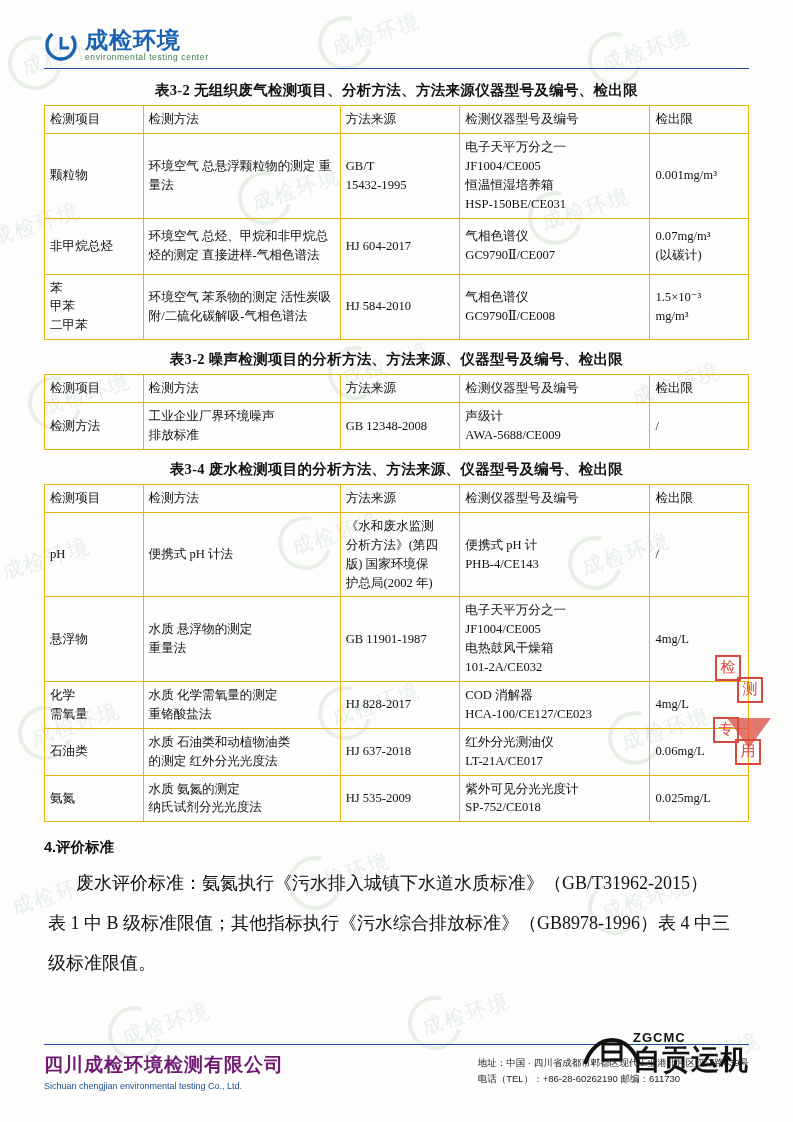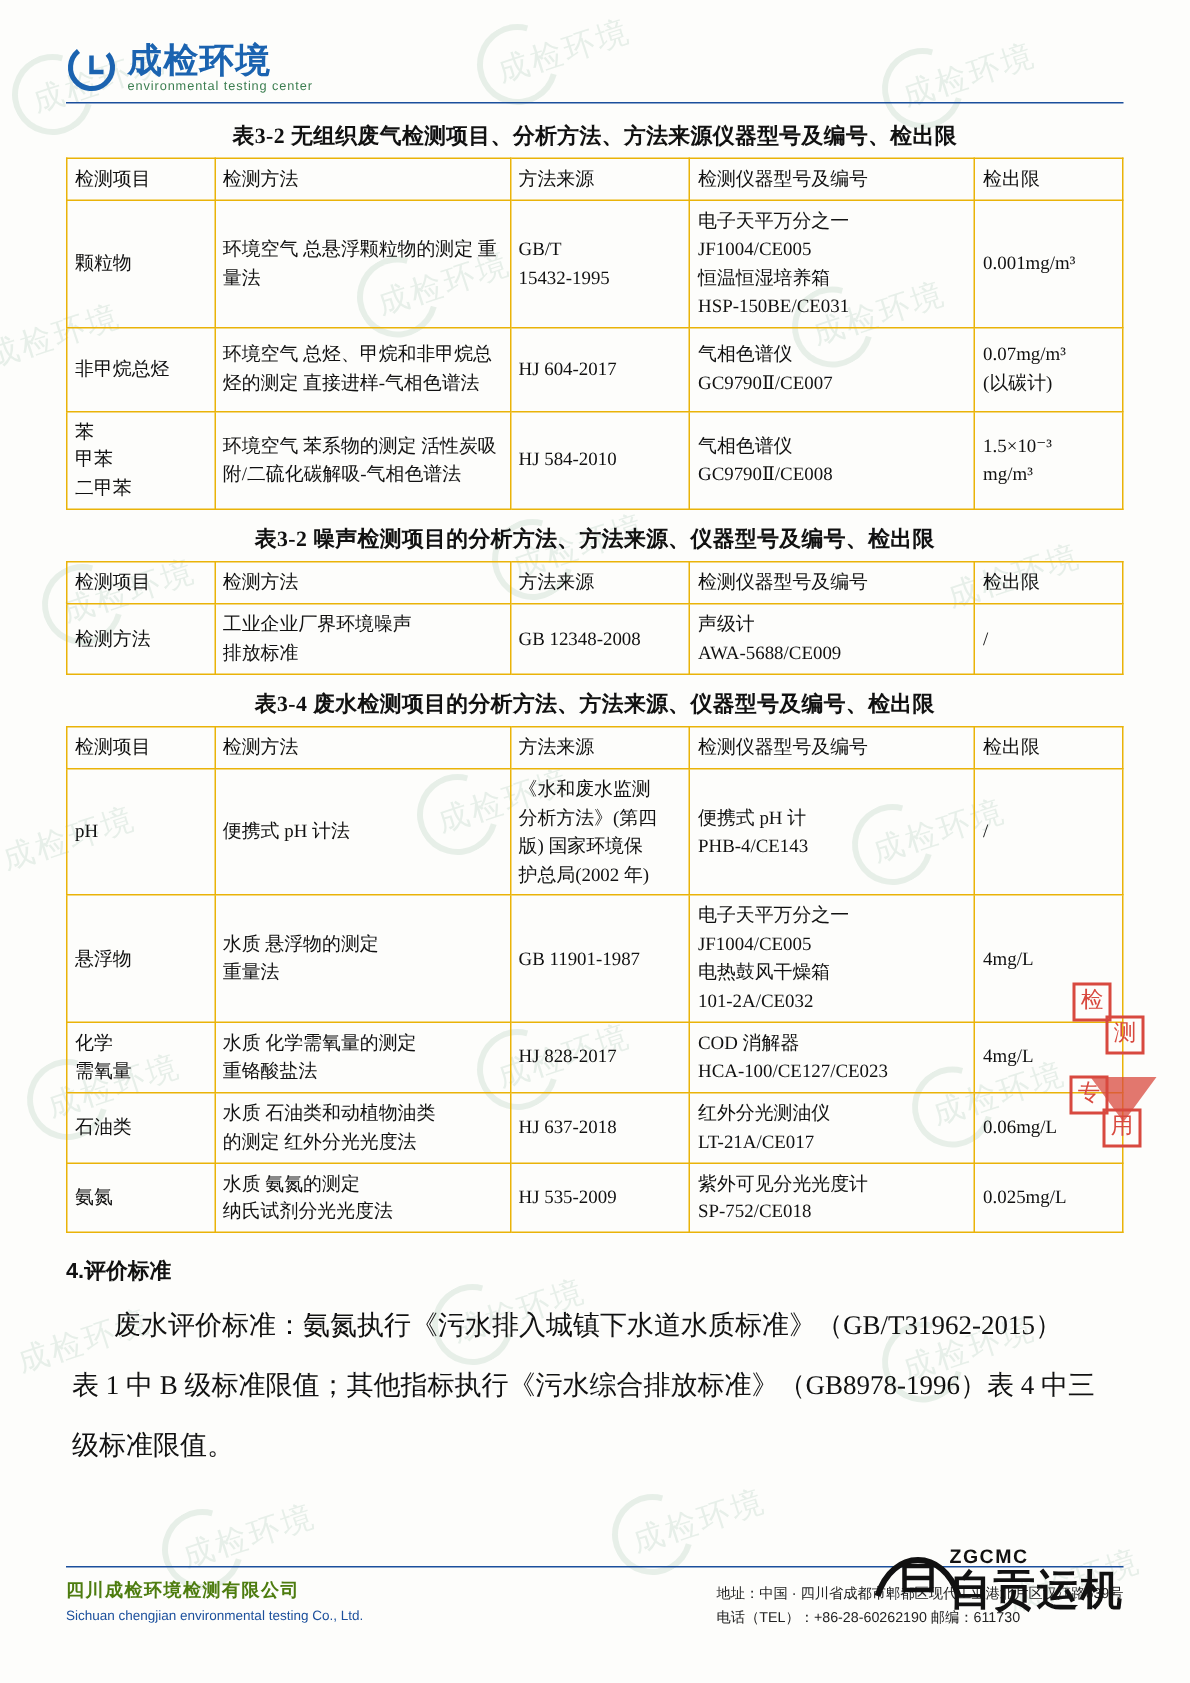--- a/index.html
+++ b/index.html
@@ -195,23 +195,23 @@
     position: absolute;
     left: 44px;
     right: 44px;
     top: 8px;
     display: flex;
     align-items: flex-start;
     justify-content: space-between;
   }
   .f-company-cn {
     font-family: "Liberation Sans", sans-serif;
-    font-size: 12px;
+    font-size: 19px;
     font-weight: bold;
-    color: #4d7c0f;
+    color: #701a75;
     letter-spacing: 1px;
   }
   .f-company-en {
     font-family: "Liberation Sans", sans-serif;
     font-size: 9px;
     color: #1b4f9c;
     margin-top: 3px;
   }
   .f-contact {
     font-family: "Liberation Sans", sans-serif;

